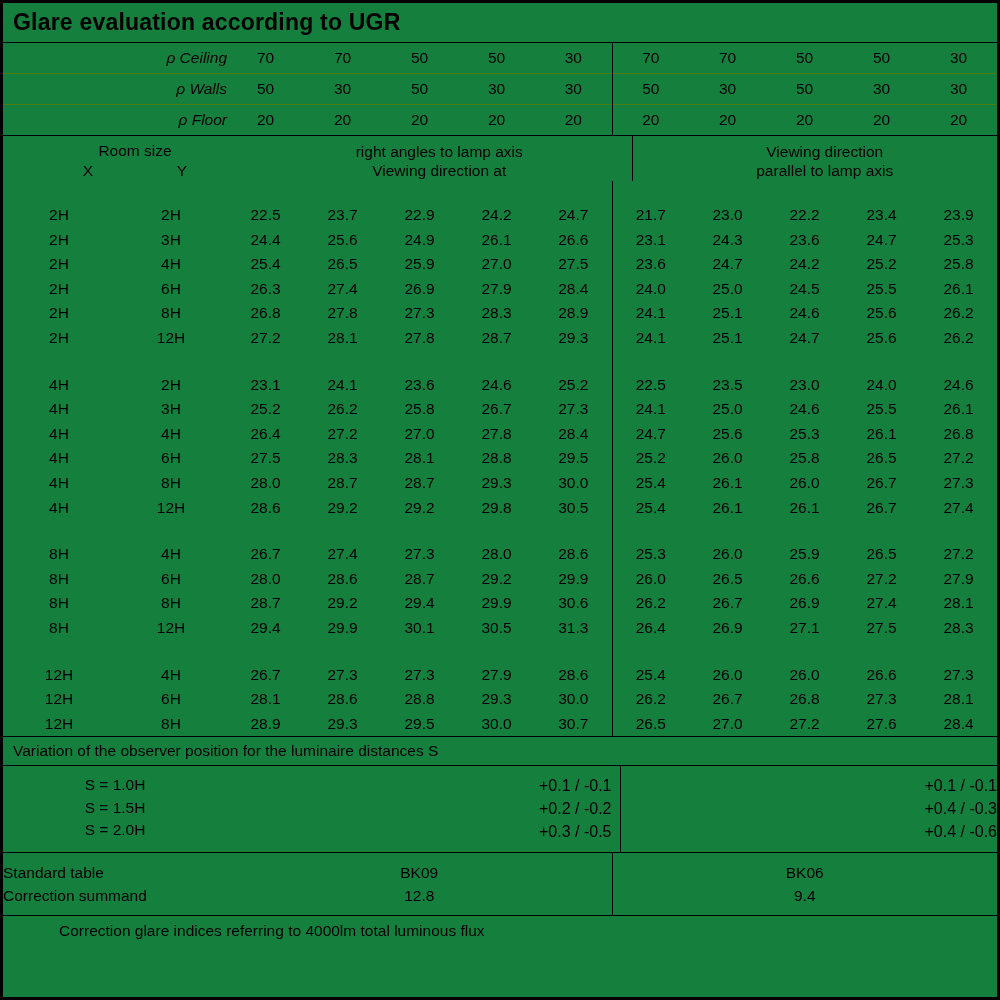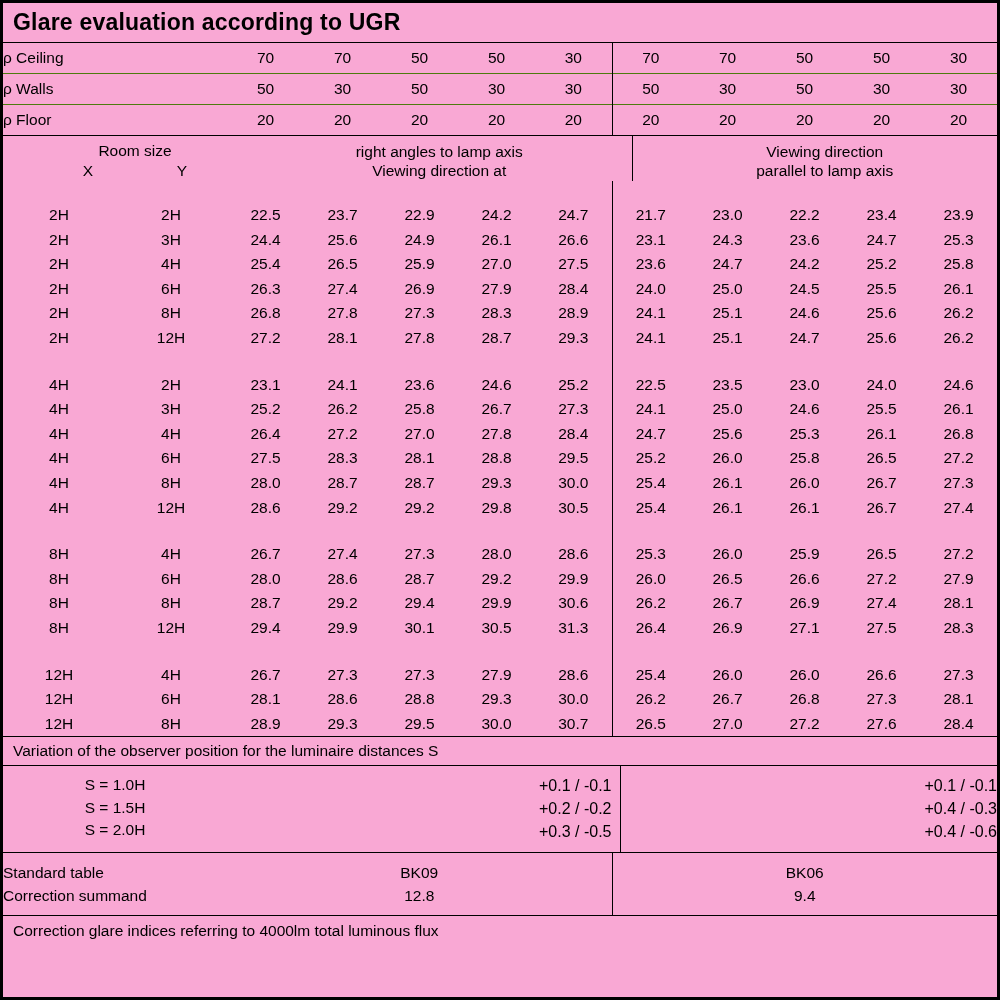--- a/index.html
+++ b/index.html
@@ -9,21 +9,21 @@
   }
   body {
     font-family: "Liberation Sans", sans-serif;
     color: #000000;
   }
   #page {
     width: 1000px;
     height: 1000px;
     box-sizing: border-box;
     position: relative;
-    background: #f9a8d4;
+    background: #15803d;
     border: 3px solid #000000;
     overflow: hidden;
   }
   .title {
     font-size: 23px;
     font-weight: bold;
     padding: 6px 0 6px 10px;
     letter-spacing: 0.2px;
   }
   .hrule {
@@ -40,22 +40,23 @@
     font-size: 15.5px;
     padding: 0;
     vertical-align: middle;
   }
   
   col.c-label { width: 112px; }
   col.c-y     { width: 112px; }
   col.c-d     { width: 77px;  }
 
   .rowlabel {
-    text-align: left;
+    text-align: right;
     padding-left: 10px;
+    font-style: italic;
   }
   .num {
     text-align: center;
   }
   .rho-row td { height: 30px; }
   .vsep {
     border-left: 1px solid #000000;
   }
   .toprule td { border-top: 1px solid #4d7c0f; }
 
@@ -142,21 +143,22 @@
     text-align: center;
     font-size: 15.5px;
     line-height: 1.5;
     padding: 8px 0 8px 0;
     box-sizing: border-box;
   }
   .std-col.right-side { border-left: 1px solid #000000; }
 
   .footer-note {
     font-size: 15.5px;
-    padding: 6px 0 4px 10px;
+    padding: 6px 0 4px 24px;
+    margin-left: 32px;
   }
 </style>
 </head>
 <body>
 
 <div id="page">
 
   <div class="title">Glare evaluation according to UGR</div>
   <div class="hrule"></div>
 

